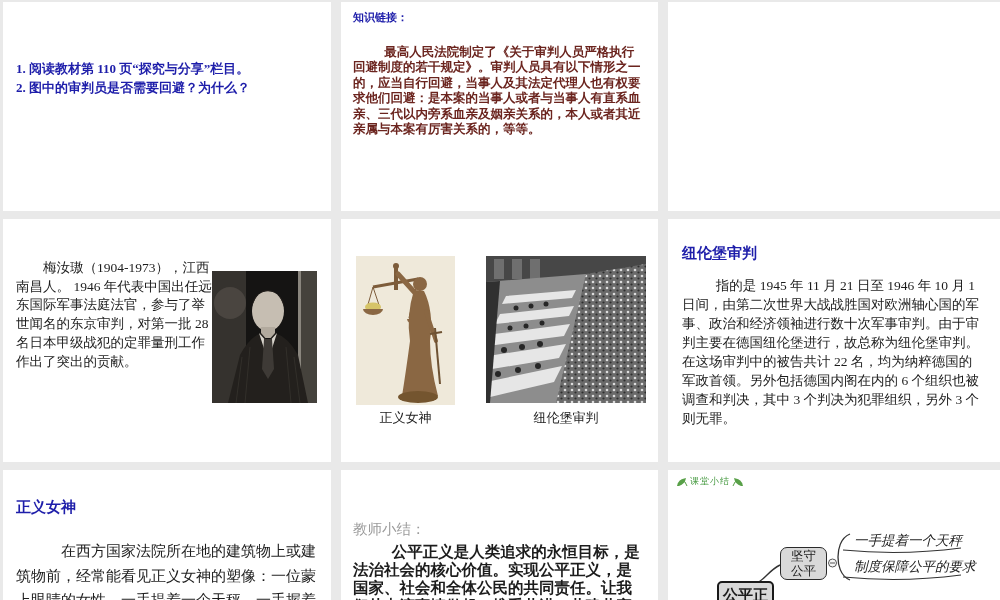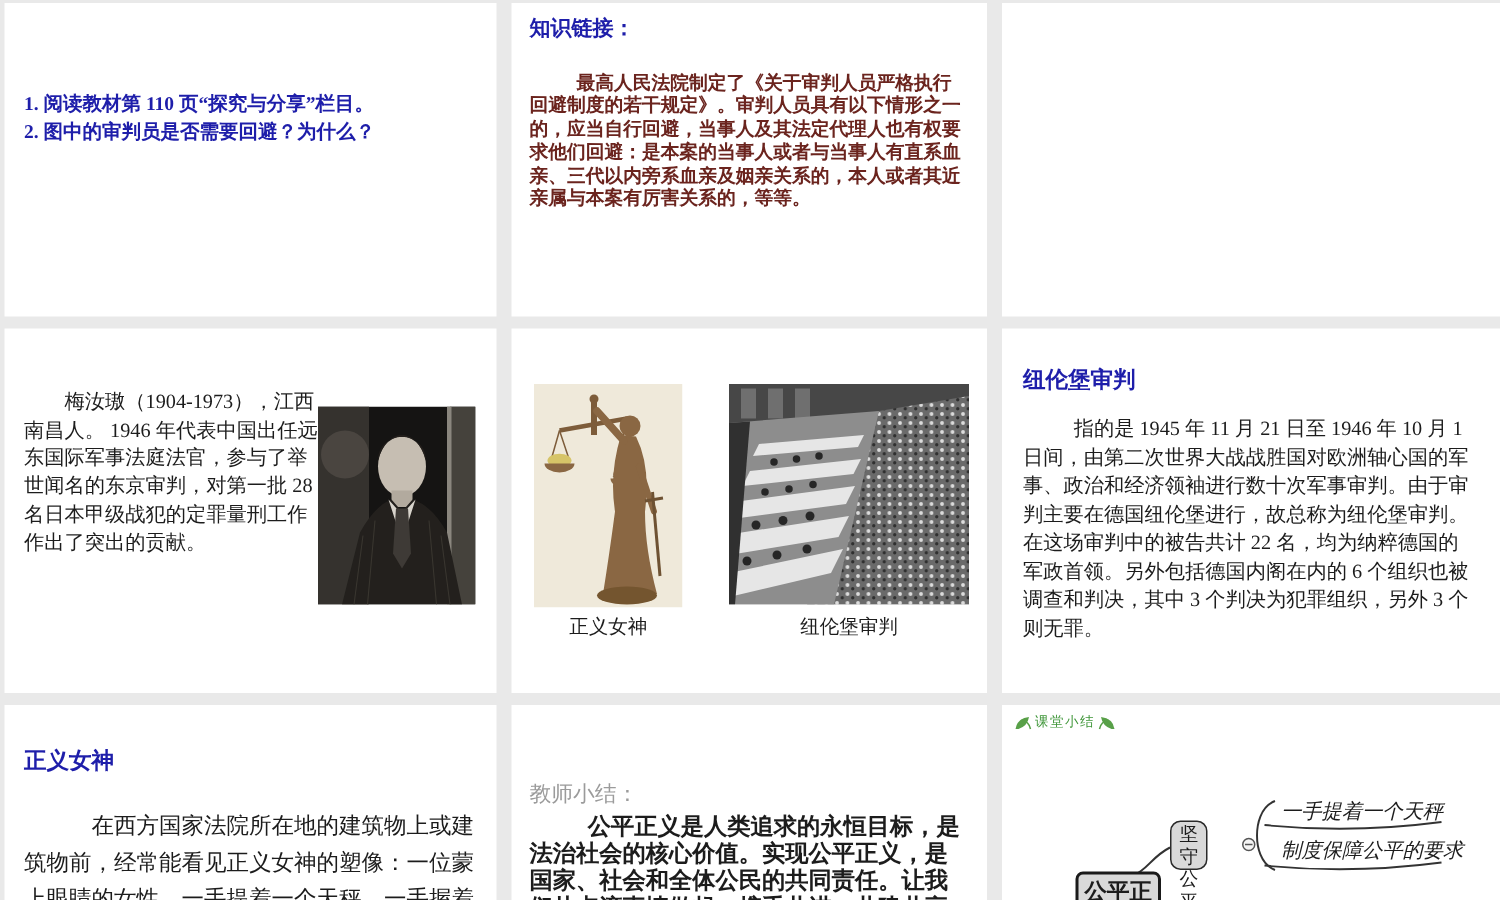--- a/index.html
+++ b/index.html
@@ -11,21 +11,21 @@
     font-family:"Liberation Serif","DejaVu Serif",serif;color:#1c1c1c;
   }
   .slide{background:#ffffff;position:relative;overflow:hidden;box-sizing:border-box;}
   
   .tasklist{padding:0 14px 0 13px;font-size:13px;font-weight:bold;color:#1e1eaa;line-height:18.5px;}
   #s1 .tasklist{padding-top:58px;}
   #s3 .tasklist{padding-top:48px;}
   .tasklist p{margin:0;}
   
   #s2{padding:8px 13px 0 12px;}
-  #s2 .kl-title{font-size:14px;font-weight:bold;color:#1e1eaa;margin:0 0 20px 0;}
+  #s2 .kl-title{font-size:11px;font-weight:bold;color:#1e1eaa;margin:0 0 20px 0;}
   #s2 .kl-body{font-size:12.5px;font-weight:bold;color:#6b241e;line-height:15.4px;margin:0;text-indent:2.5em;}
   
   #s4 .bio{position:absolute;left:13px;top:40px;width:197px;font-size:13.5px;line-height:18.7px;text-indent:2em;margin:0;}
   #s4 .photo{position:absolute;left:209px;top:52px;width:105px;height:132px;}
   
   #s5 .img1{position:absolute;left:15px;top:37px;width:99px;height:149px;}
   #s5 .img2{position:absolute;left:145px;top:37px;width:160px;height:147px;}
   #s5 .cap1{position:absolute;left:15px;top:190px;width:99px;text-align:center;font-size:13px;margin:0;}
   #s5 .cap2{position:absolute;left:145px;top:190px;width:160px;text-align:center;font-size:13px;margin:0;}
   
@@ -191,21 +191,21 @@
       </svg>
     </span>
     <svg class="mm" viewBox="0 0 332 300">
       <path d="M87,114 C97,110 100,101 112,95" stroke="#333" stroke-width="1.4" fill="none"></path>
       <path d="M182,64 C172,68 170,80 170,87 C170,94 172,106 182,110" stroke="#333" stroke-width="1.3" fill="none"></path>
       <path d="M175,80 C215,84 255,83 293,78" stroke="#333" stroke-width="1.2" fill="none"></path>
       <path d="M175,107 C215,111 255,110 293,105" stroke="#333" stroke-width="1.2" fill="none"></path>
       <circle cx="164.5" cy="93" r="4" fill="#f5f5f5" stroke="#555" stroke-width="1"></circle>
       <line x1="162" y1="93" x2="167" y2="93" stroke="#555" stroke-width="1"></line>
     </svg>
-    <div class="mm-node" style="left:112px;top:77px;width:25px;height:33px;">
+    <div class="mm-node" style="left:112px;top:77px;width:47px;height:33px;">
       <div>坚守</div>
       <div>公平</div>
     </div>
     <div class="mm-root">公平正义</div>
     <div class="mm-branch" style="left:186px;top:62px;">一手提着一个天秤</div>
     <div class="mm-branch" style="left:186px;top:88px;">制度保障公平的要求</div>
   </section>
 
 </div>
 

